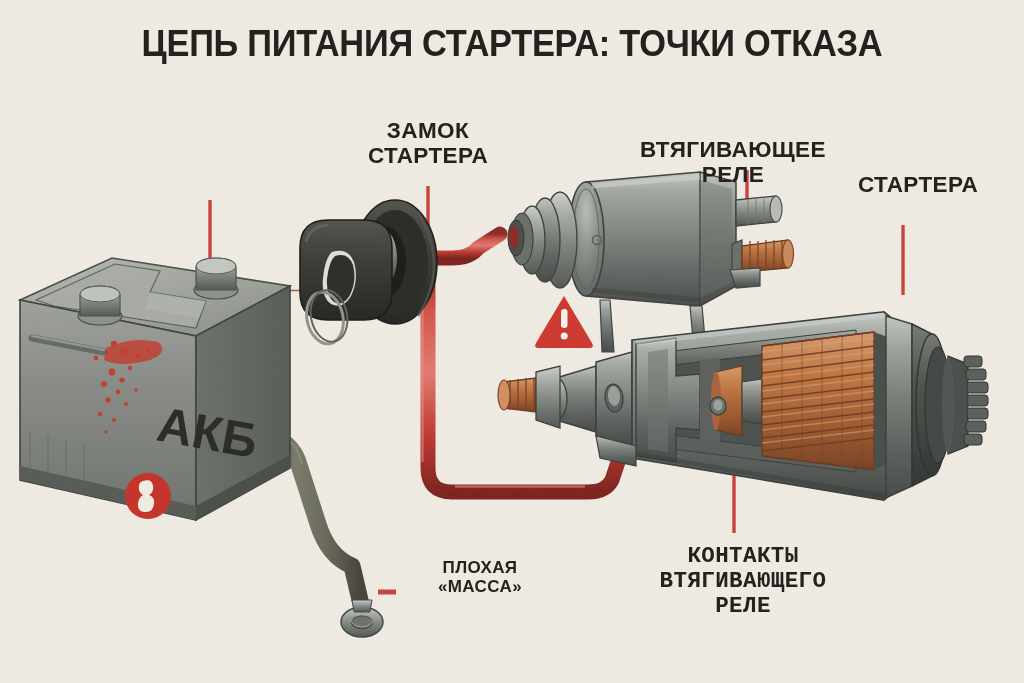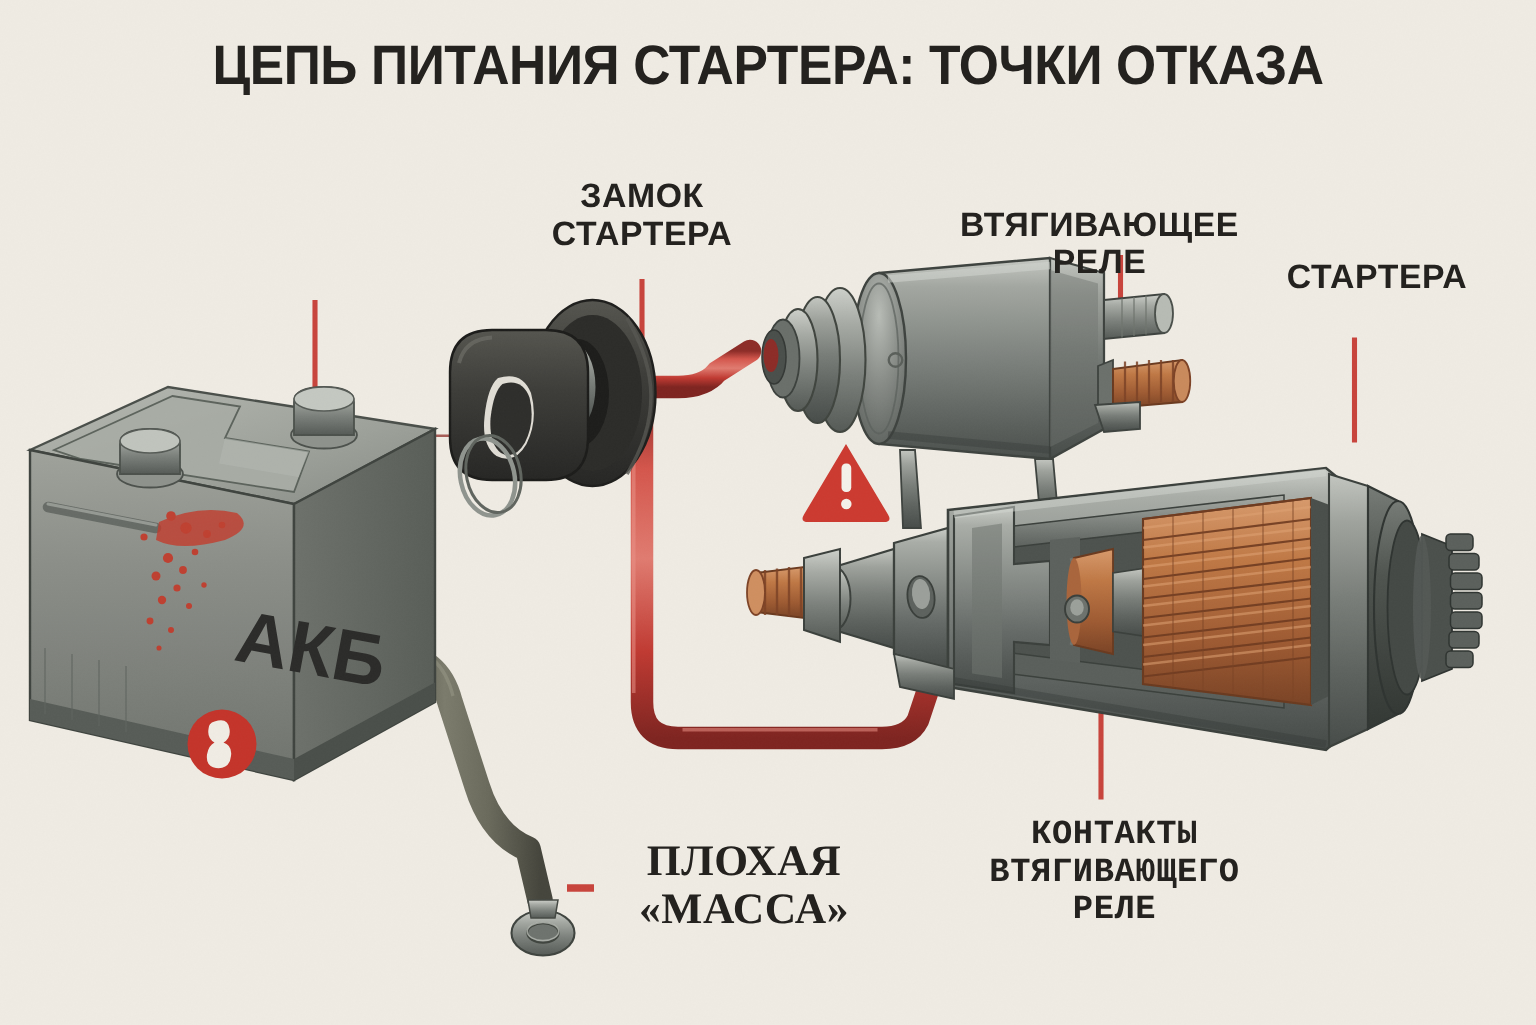--- a/index.html
+++ b/index.html
@@ -40,21 +40,21 @@
     font-size: 37px;
     letter-spacing: -0.3px;
     color: #24221f;
     transform: scaleX(0.93);
     transform-origin: center top;
   }
   .lbl-oxid   { left: 105px;  top: 132px; width: 216px; font-size: 22.5px; }
   .lbl-ign    { left: 333px;  top: 118px; width: 190px; font-size: 22.5px; }
   .lbl-sol    { left: 607px;  top: 104px; width: 252px; font-size: 22.5px; margin-top: 33px; }
   .lbl-start  { left: 823px;  top: 172px; width: 190px; font-size: 22.5px; }
-  .lbl-ground { left: 406px;  top: 558px; width: 180px; font-size: 29px; font-family: Liberation Serif, serif; }
+  .lbl-ground { left: 390px;  top: 558px; width: 180px; font-size: 17px; }
   .lbl-cont   { left: 598px;  top: 544px; width: 290px; font-size: 22.5px; font-family: Liberation Mono, monospace; }
 </style>
 </head>
 <body>
 
 <div id="stage">
 
   <svg id="art" viewBox="0 0 1024 683" width="1024" height="683">
     <defs>
 

